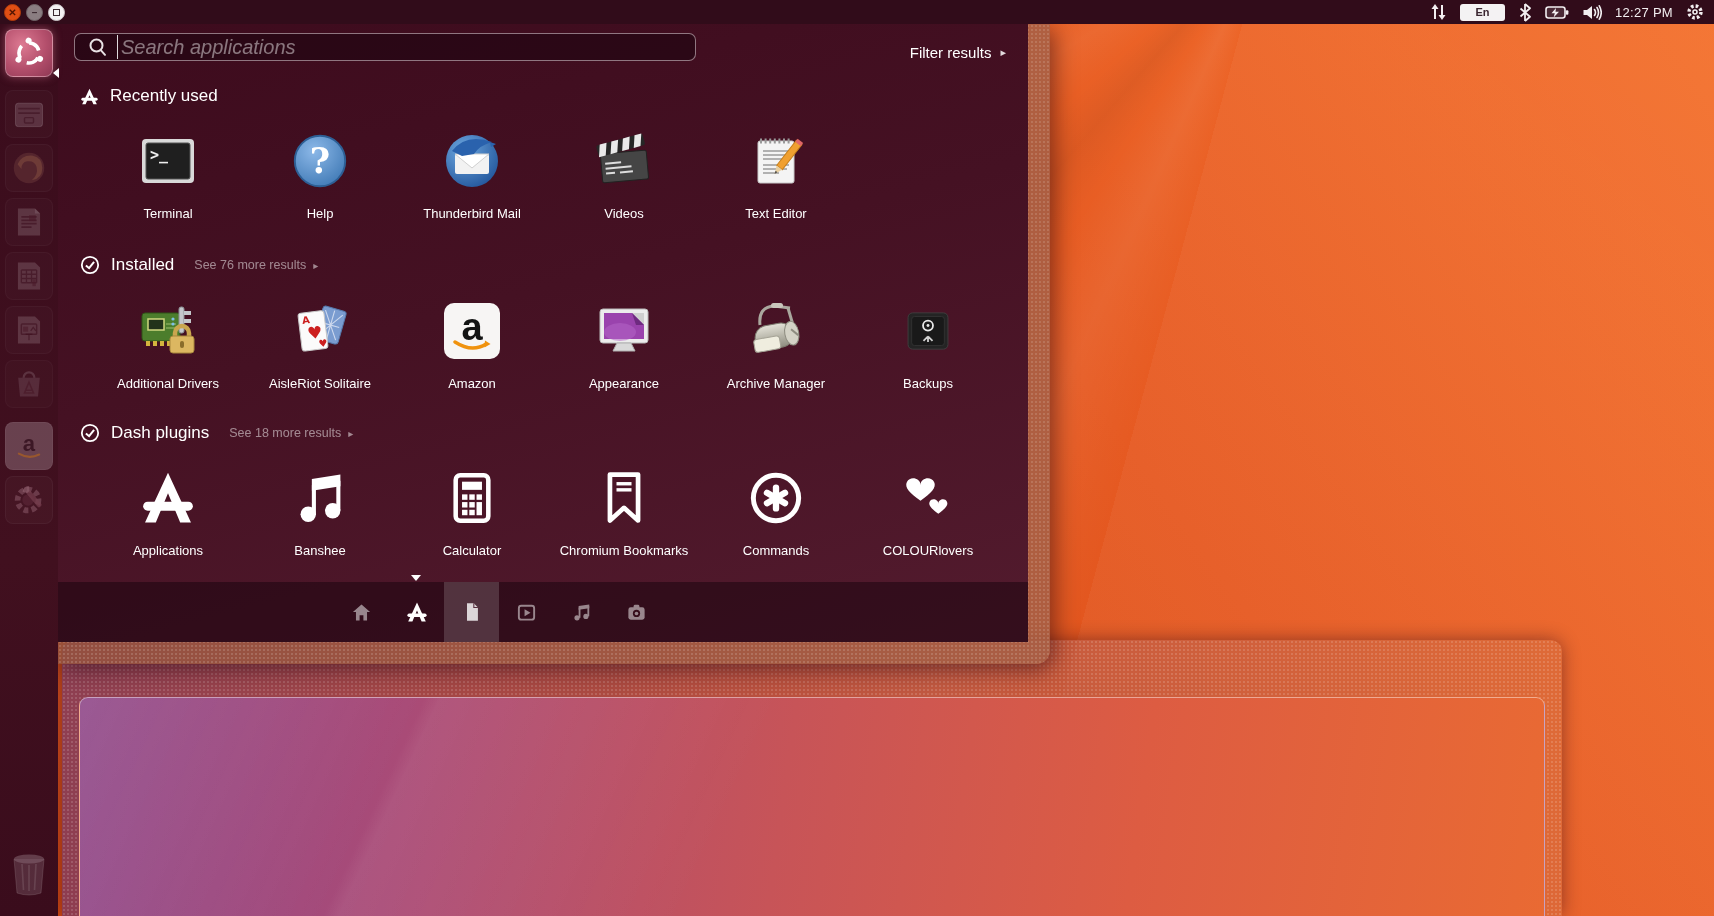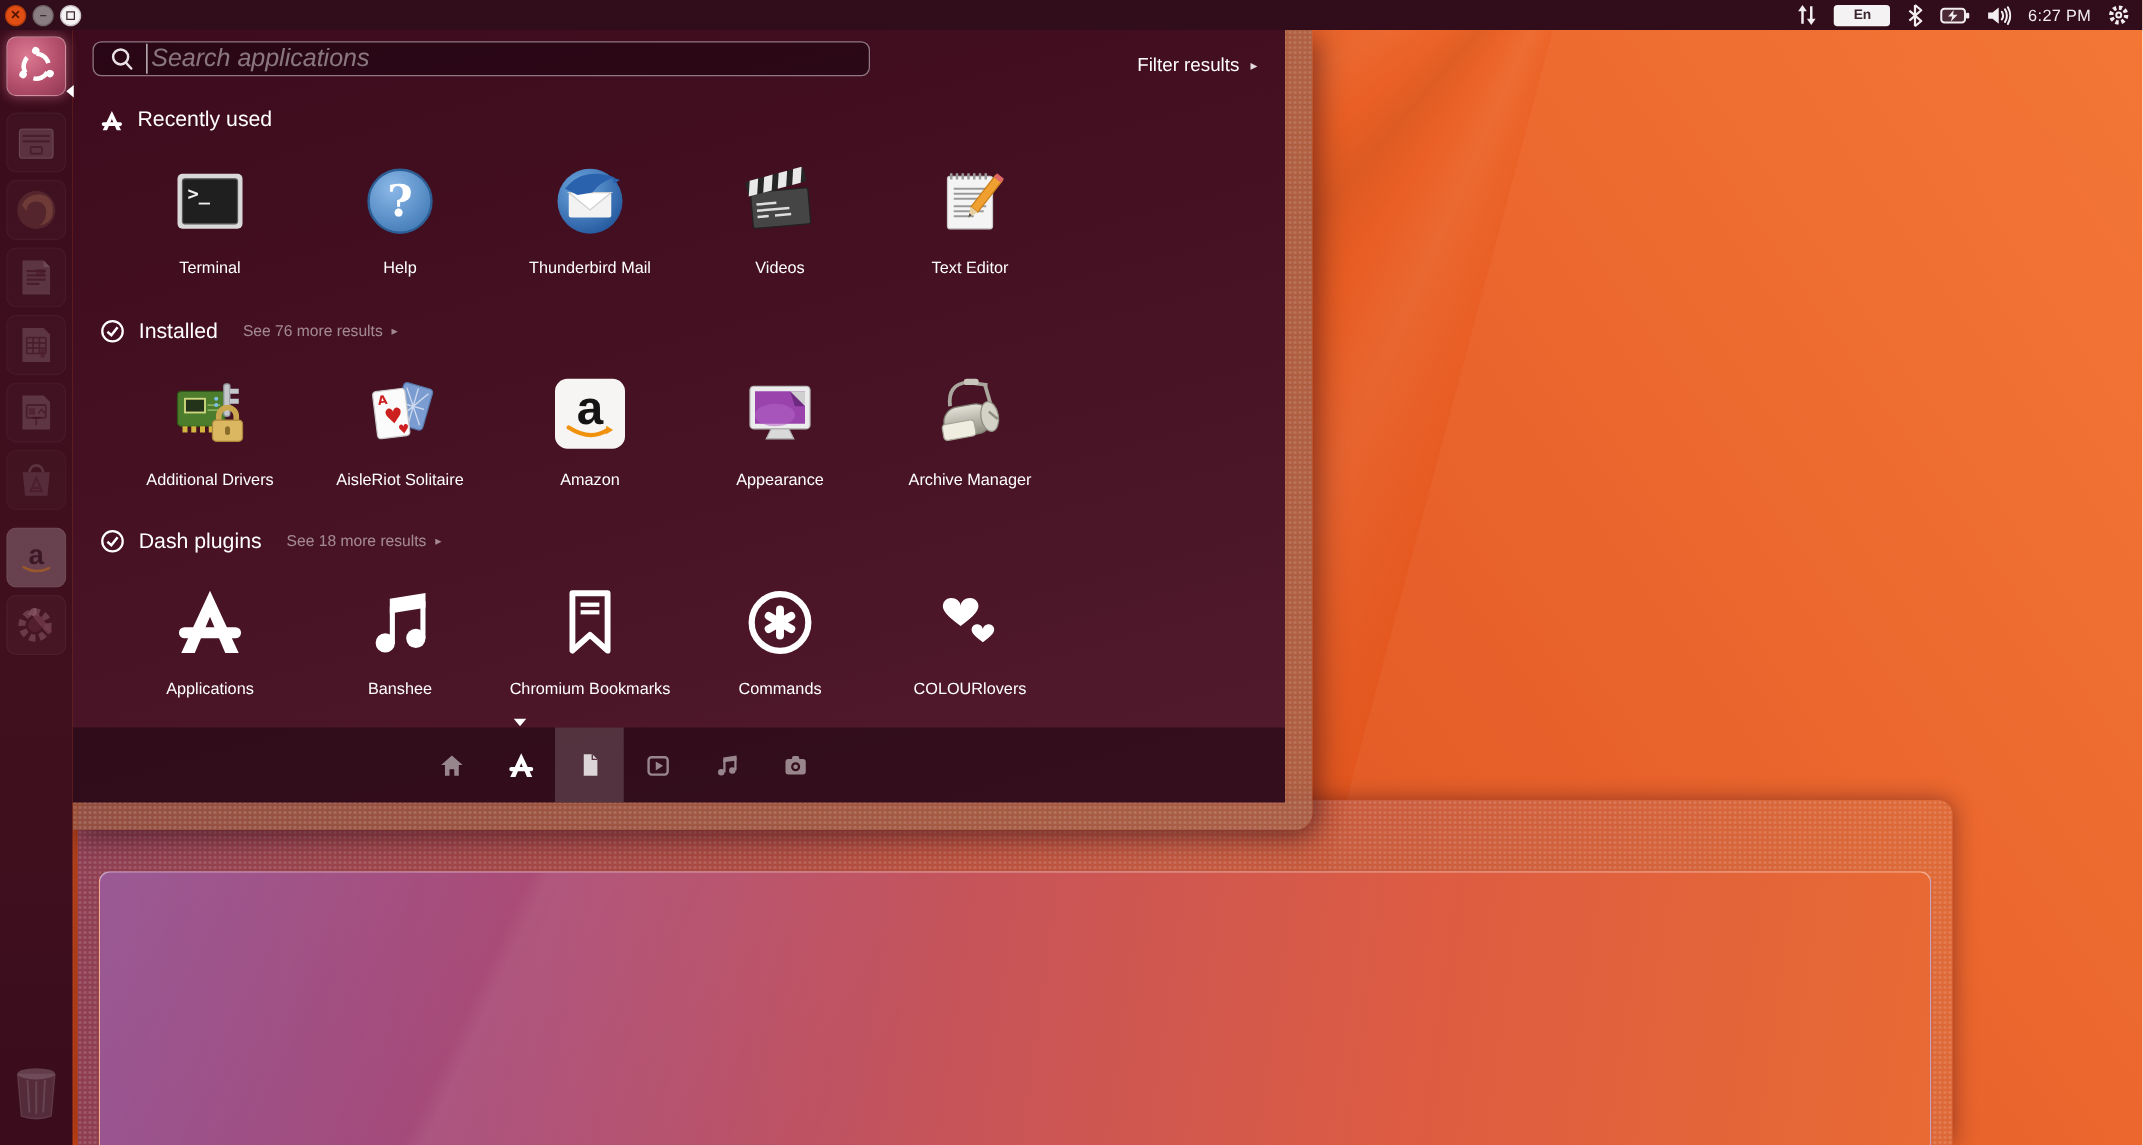--- a/index.html
+++ b/index.html
@@ -325,20 +325,32 @@
               <g transform="rotate(-10 32 37)">
                 <rect x="11" y="25" width="38" height="24" rx="12" fill="url(#g-arc)" stroke="#7e7c70"></rect>
                 <ellipse cx="48" cy="37" rx="7" ry="12" fill="#d4d2c6" stroke="#8e8c80"></ellipse>
                 <path d="M48 33 L54 40" stroke="#8e8c80" stroke-width="2"></path>
                 <rect x="9" y="37" width="26" height="13" rx="3" fill="#efeddf" stroke="#a5a396"></rect>
               </g>
             </svg>
           </div>
           <div class="tlabel">Archive Manager</div>
         </div>
+        <div class="tile">
+          <div class="ticon">
+            <svg width="58" height="58" viewBox="0 0 64 64">
+              <rect x="10" y="12" width="44" height="40" rx="5" fill="#242424" stroke="#404040"></rect>
+              <rect x="14" y="16" width="36" height="32" rx="3" fill="#191919" stroke="#333333"></rect>
+              <circle cx="32" cy="26" r="5.5" fill="none" stroke="#e8e8e8" stroke-width="2"></circle>
+              <circle cx="32" cy="26" r="1.6" fill="#e8e8e8"></circle>
+              <path d="M32 44 v-6 M32 38 l-5 5 M32 38 l5 5" stroke="#cfcfcf" stroke-width="2" fill="none"></path>
+            </svg>
+          </div>
+          <div class="tlabel">Backups</div>
+        </div>
       </div>
 
       <div class="section-head" style="top:397px;">
         <svg width="20" height="20" viewBox="0 0 22 22">
           <circle cx="11" cy="11" r="9" fill="none" stroke="#fff" stroke-width="2"></circle>
           <path d="M6.5 11.5 L10 14.5 L15.5 7.5" fill="none" stroke="#fff" stroke-width="2.2"></path>
         </svg>
         <span class="stitle">Dash plugins</span>
         <span class="smore">
           <span>See 18 more results</span>
@@ -360,20 +372,39 @@
           <div class="ticon">
             <svg width="58" height="58" viewBox="0 0 64 64" fill="#ffffff">
               <circle cx="19" cy="50" r="8.5"></circle>
                 <circle cx="46" cy="46" r="8.5"></circle>
               <rect x="23" y="18" width="4.5" height="33"></rect>
                 <rect x="50" y="13" width="4.5" height="33"></rect>
               <path d="M23 11 L54.5 6 L54.5 19 L23 24 Z"></path>
             </svg>
           </div>
           <div class="tlabel">Banshee</div>
+        </div>
+        <div class="tile">
+          <div class="ticon">
+            <svg width="58" height="58" viewBox="0 0 64 64">
+              <rect x="14" y="7" width="36" height="50" rx="5" fill="none" stroke="#ffffff" stroke-width="5"></rect>
+              <g fill="#ffffff">
+                <rect x="21" y="14" width="22" height="9"></rect>
+                <rect x="21" y="28" width="6" height="6"></rect>
+                  <rect x="29" y="28" width="6" height="6"></rect>
+                  <rect x="37" y="28" width="6" height="6"></rect>
+                <rect x="21" y="36.5" width="6" height="6"></rect>
+                  <rect x="29" y="36.5" width="6" height="6"></rect>
+                  <rect x="37" y="36.5" width="6" height="14.5"></rect>
+                <rect x="21" y="45" width="6" height="6"></rect>
+                  <rect x="29" y="45" width="6" height="6"></rect>
+              </g>
+            </svg>
+          </div>
+          <div class="tlabel">Calculator</div>
         </div>
         <div class="tile">
           <div class="ticon">
             <svg width="60" height="60" viewBox="0 0 64 64">
               <path d="M17 7 H47 V56 L32 42.5 L17 56 Z" fill="none" stroke="#ffffff" stroke-width="5" stroke-linejoin="round"></path>
               <rect x="24" y="15" width="16" height="3.6" fill="#ffffff"></rect>
               <rect x="24" y="21.5" width="16" height="3.6" fill="#ffffff"></rect>
             </svg>
           </div>
           <div class="tlabel">Chromium Bookmarks</div>
@@ -571,21 +602,21 @@
           <rect x="20.8" y="5.2" width="2.6" height="4.6" rx="1" fill="#f2eef0"></rect>
           <polygon points="11,3 6.5,8.2 9.8,8.2 8.6,12.4 14,6.8 10.5,6.8" fill="#f2eef0"></polygon>
         </svg>
       </span>
       <span class="tray-ic">
         <svg width="20" height="17" viewBox="0 0 20 17">
           <path d="M1.5 6 H5 L10 2 V15 L5 11 H1.5 Z" fill="#f2eef0"></path>
           <path d="M12.5 5.5 Q14.5 8.5 12.5 11.5 M15 3.5 Q18 8.5 15 13.5 M17.3 1.8 Q21.2 8.5 17.3 15.2" fill="none" stroke="#f2eef0" stroke-width="1.6" stroke-linecap="round"></path>
         </svg>
       </span>
-      <span class="clock">6:27 PM</span>
+      <span class="clock">12:27 PM</span>
       <span class="tray-ic">
         <svg width="18" height="18" viewBox="0 0 18 18">
           <circle cx="9" cy="9" r="6" fill="none" stroke="#f2eef0" stroke-width="3.4" stroke-dasharray="2.6 2.1"></circle>
           <circle cx="9" cy="9" r="2" fill="none" stroke="#f2eef0" stroke-width="1.6"></circle>
         </svg>
       </span>
     </div>
   </div>
 
 </div>

